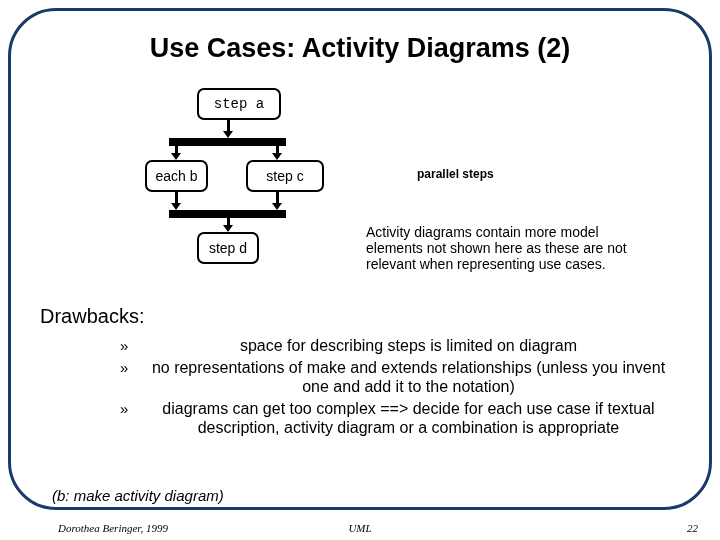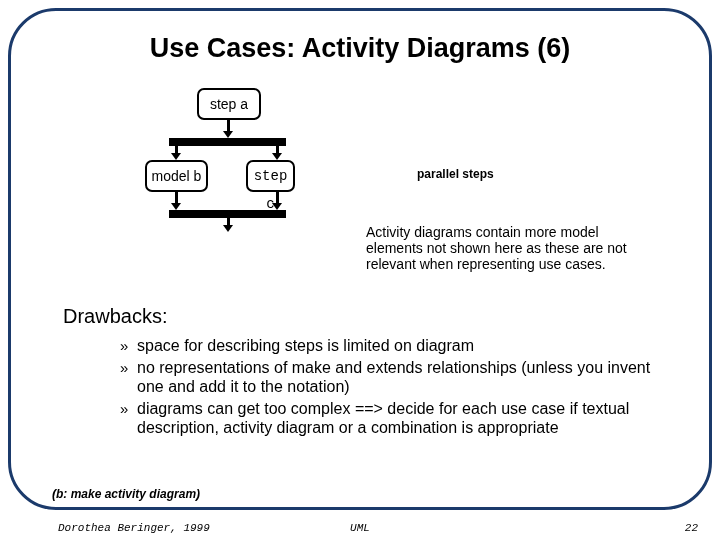--- a/index.html
+++ b/index.html
@@ -54,23 +54,23 @@
     position: absolute;
     border: 2px solid #000000;
     border-radius: 7px;
     background: #ffffff;
     box-sizing: border-box;
     font-size: 14px;
     line-height: 28px;
     text-align: center;
     height: 32px;
   }
-  #step-a-box { left: 57px;  top: 2px;   width: 64px; }
+  #step-a-box { left: 57px;  top: 2px;   width: 84px; font-family: Liberation Mono, monospace; }
   #step-b-box { left: 5px;   top: 74px;  width: 63px; }
-  #step-c-box { left: 106px; top: 74px;  width: 49px; font-family: Liberation Mono, monospace; }
+  #step-c-box { left: 106px; top: 74px;  width: 78px; }
   #step-d-box { left: 57px;  top: 146px; width: 62px; }
 
   .sync-bar {
     position: absolute;
     height: 8px;
     background: #000000;
   }
   #fork-bar { left: 29px; top: 52px;  width: 117px; }
   #join-bar { left: 29px; top: 124px; width: 117px; }
 
@@ -121,21 +121,21 @@
     left: 366px;
     top: 224px;
     width: 270px;
     font-size: 14px;
     line-height: 16px;
   }
 
   
   #drawbacks-heading {
     position: absolute;
-    left: 63px;
+    left: 40px;
     top: 305px;
     font-size: 20px;
   }
   #drawbacks-list {
     position: absolute;
     left: 120px;
     top: 336px;
     width: 560px;
     font-size: 16px;
     line-height: 19.5px;
@@ -143,81 +143,82 @@
   .bullet-item {
     display: flex;
     align-items: flex-start;
     margin-bottom: 2px;
   }
   .bullet-marker {
     flex: 0 0 auto;
     width: 17px;
     font-size: 15px;
   }
-  .bullet-text { flex: 1 1 auto; }
+  .bullet-text { flex: 1 1 auto; text-align: center; }
 
   #sub-note {
     position: absolute;
     left: 52px;
     top: 487px;
-    font-size: 12px;
+    font-size: 15px;
     font-style: italic;
-    font-weight: bold;
+    font-weight: normal;
     white-space: nowrap;
   }
 
   
   #footer {
     position: absolute;
     left: 0;
     top: 519px;
     width: 720px;
     height: 21px;
-    font-family: Liberation Mono, monospace;
+    font-family: Liberation Serif, serif;
     font-style: italic;
     font-size: 11px;
   }
   #footer-author { position: absolute; left: 58px;  top: 3px; white-space: nowrap; }
   #footer-center { position: absolute; left: 0; top: 3px; width: 720px; text-align: center; }
   #footer-page   { position: absolute; right: 22px; top: 3px; }
 </style>
 </head>
 <body>
 
 <div id="slide-frame" style="border-color: rgb(27, 58, 107);"></div>
 
-<div id="slide-title">Use Cases: Activity Diagrams (6)</div>
+<div id="slide-title">Use Cases: Activity Diagrams (2)</div>
 
 <div id="activity-diagram">
 
   <div class="step-box" id="step-a-box">step a</div>
 
   <div class="arrow-stem" id="stem-a-fork"></div>
   <div class="arrow-head" id="head-a-fork"></div>
 
   <div class="sync-bar" id="fork-bar"></div>
 
   <div class="arrow-stem" id="stem-fork-b"></div>
   <div class="arrow-head" id="head-fork-b"></div>
   <div class="arrow-stem" id="stem-fork-c"></div>
   <div class="arrow-head" id="head-fork-c"></div>
 
-  <div class="step-box" id="step-b-box">model b</div>
+  <div class="step-box" id="step-b-box">each b</div>
   <div class="step-box" id="step-c-box">step c</div>
 
   <div class="arrow-stem" id="stem-b-join"></div>
   <div class="arrow-head" id="head-b-join"></div>
   <div class="arrow-stem" id="stem-c-join"></div>
   <div class="arrow-head" id="head-c-join"></div>
 
   <div class="sync-bar" id="join-bar"></div>
 
   <div class="arrow-stem" id="stem-join-d"></div>
   <div class="arrow-head" id="head-join-d"></div>
 
+  <div class="step-box" id="step-d-box">step d</div>
 </div>
 
 <div id="parallel-steps-label">parallel steps</div>
 
 <div id="note-text">Activity diagrams contain more model elements not shown here as these are not relevant when representing use cases.</div>
 
 <div id="drawbacks-heading">Drawbacks:</div>
 
 <div id="drawbacks-list">
   <div class="bullet-item">

